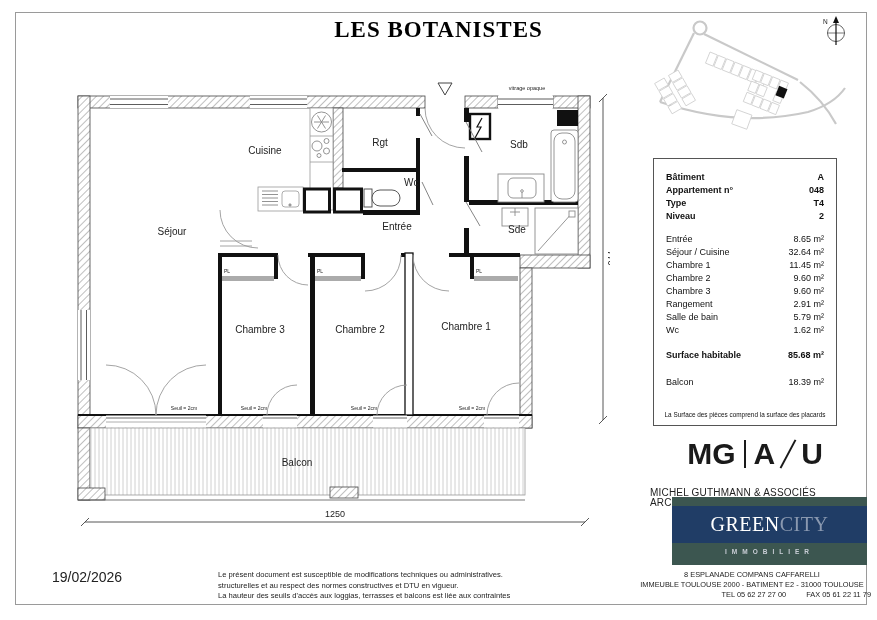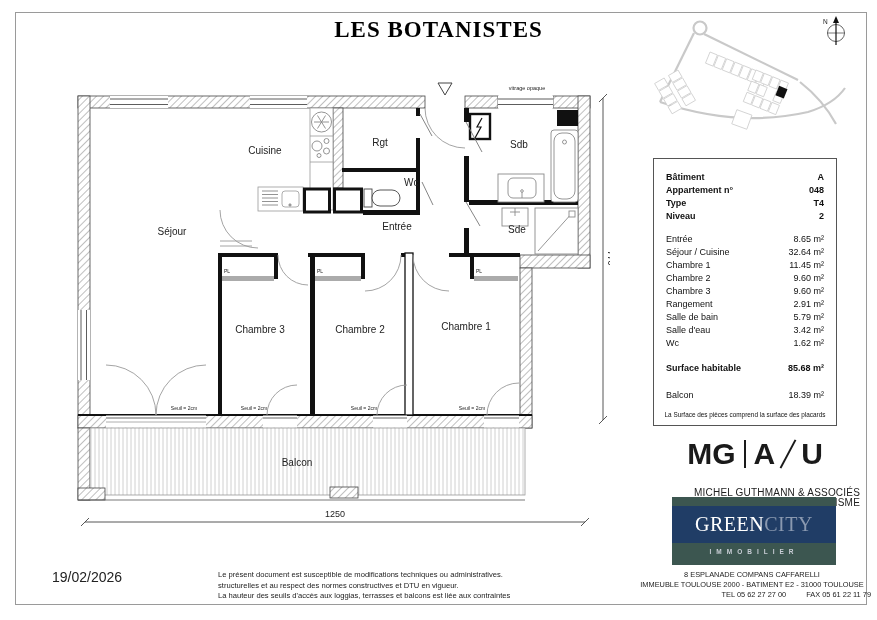--- a/index.html
+++ b/index.html
@@ -17,30 +17,30 @@
   .panel{position:absolute;left:653px;top:158px;width:184px;height:268px;
          border:1px solid #555;box-sizing:border-box;padding:12px 12px 0 12px;
          font-size:9px;line-height:13px;}
   .prow{display:flex;justify-content:space-between;}
   .prow.bold,.bold{font-weight:bold;}
   .pgap10{height:10px;} .pgap12{height:12px;} .pgap14{height:14px;}
   .pnote{position:absolute;left:4px;right:4px;bottom:6px;text-align:center;
          font-size:6.4px;line-height:8px;}
 
   
-  .mgau{position:absolute;left:650px;top:436px;width:210px;text-align:right;}
+  .mgau{position:absolute;left:650px;top:436px;width:210px;text-align:left;}
   .mgau-row{display:flex;justify-content:center;align-items:center;
             font-size:30px;font-weight:bold;color:#1a1a1a;height:36px;}
   .mgau-vbar{width:2px;height:28px;background:#1a1a1a;margin:0 7px 0 9px;}
   .mgau-slash{width:2px;height:32px;background:#1a1a1a;transform:rotate(28deg);
               margin:0 12px;}
   .mgau-sub{font-size:10px;line-height:10px;color:#222;margin-top:16px;letter-spacing:.2px;}
 
   
-  .gc{position:absolute;left:672px;top:497px;width:164px;height:68px;}
+  .gc{position:absolute;left:672px;top:497px;width:195px;height:68px;}
   .gc-band{margin-top:9px;height:37px;display:flex;justify-content:center;
            align-items:center;font-family:"Liberation Serif",serif;
            font-size:20px;letter-spacing:.5px;}
   .gc-tag{text-align:center;font-size:6.5px;letter-spacing:5px;color:#c9ced6;
           margin-top:5px;font-weight:bold;}
 
   
   .date{position:absolute;left:24px;top:569px;font-size:14px;color:#222;margin-left:28px;}
   .disclaimer{position:absolute;left:218px;top:570px;width:340px;
               font-size:7.6px;line-height:10.5px;color:#222;}
@@ -365,24 +365,20 @@
         </div>
         <div class="prow">
           <span>Rangement</span>
           <span>2.91 m²</span>
         </div>
         <div class="prow">
           <span>Salle de bain</span>
           <span>5.79 m²</span>
         </div>
         <div class="prow">
-          <span>Salle d'eau</span>
-          <span>3.42 m²</span>
-        </div>
-        <div class="prow">
           <span>Wc</span>
           <span>1.62 m²</span>
         </div>
       </div>
     <div class="pgap12"></div>
     <div class="prow bold">
       <span>Surface habitable</span>
       <span>85.68 m²</span>
     </div>
     <div class="pgap14"></div>

